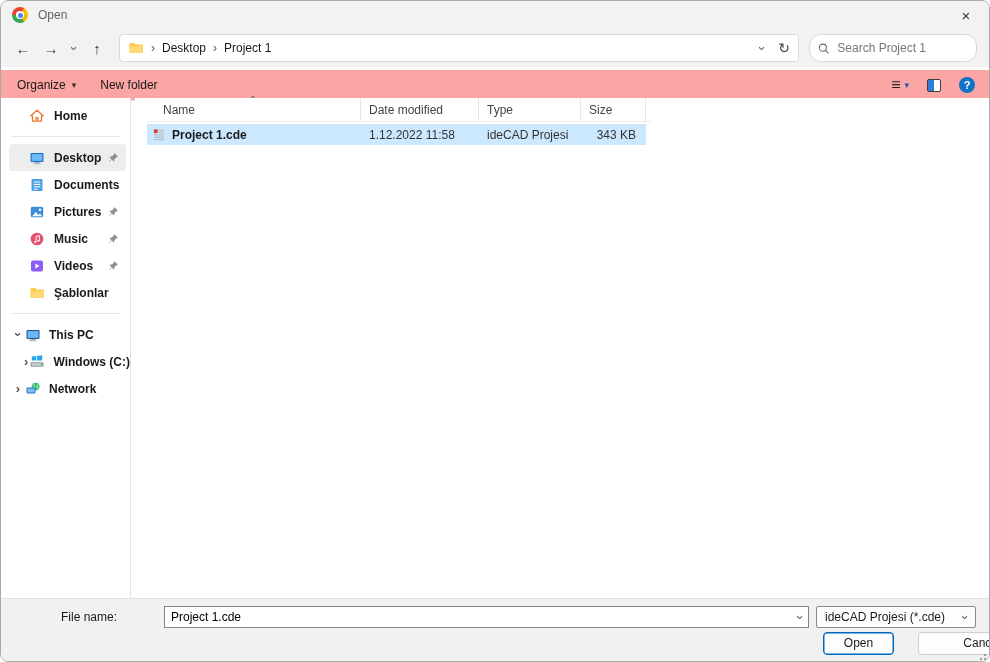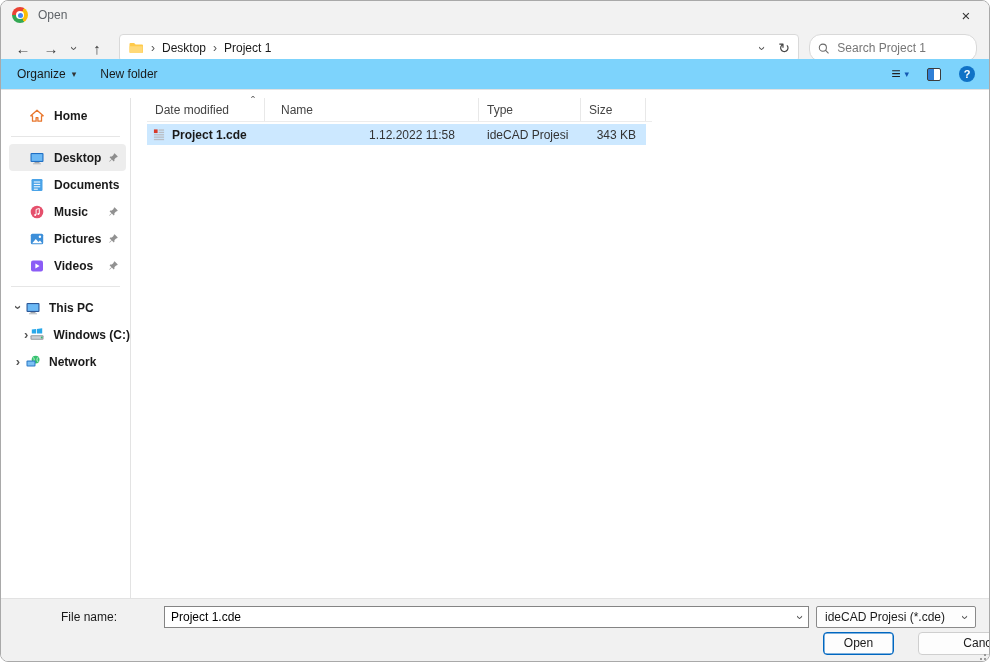--- a/index.html
+++ b/index.html
@@ -24,21 +24,21 @@
   .chev { display:inline-block; color:#555; font-size:13px; line-height:1; }
   .chev.down { transform:rotate(90deg); }
   .addressbar { flex:1; height:28px; margin-left:8px; background:#fff; border:1px solid #d9d9d9; border-radius:4px; display:flex; align-items:center; padding:0 8px; }
   .addr-sep { color:#555; margin:0 7px; font-size:12px; }
   .addr-seg { color:#1a1a1a; }
   .addr-right { margin-left:auto; display:flex; align-items:center; gap:14px; color:#444; }
   .searchbox { width:168px; height:28px; margin-left:10px; background:#fff; border:1px solid #d9d9d9; border-radius:12px; display:flex; align-items:center; padding:0 8px; }
   .searchbox input { border:none; outline:none; background:transparent; width:100%; margin-left:8px; font-size:12px; font-family:inherit; color:#333; }
   .searchbox input::placeholder { color:#767676; }
   
-  .toolbar { position:absolute; left:0; top:58px; width:100%; height:31px; background:#7dd3fc; border-bottom:1px solid #e2e2e2; display:flex; align-items:center; padding:0 14px 0 16px; }
+  .toolbar { position:absolute; left:0; top:69px; width:100%; height:31px; background:#fca5a5; border-bottom:1px solid #e2e2e2; display:flex; align-items:center; padding:0 14px 0 16px; }
   .tool-item { display:flex; align-items:center; gap:6px; color:#1a1a1a; }
   .caret { font-size:9px; color:#333; }
   .toolbar-right { margin-left:auto; display:flex; align-items:center; gap:18px; }
   .viewgroup { display:flex; align-items:center; gap:4px; }
   .listglyph { font-size:16px; color:#222; font-weight:bold; }
   .caret-blue { font-size:9px; color:#1559b3; }
   .preview-icon { width:14px; height:13px; border:1.5px solid #3c3c3c; border-radius:2px; background:linear-gradient(90deg,#2f7fd6 0 46%, #fff 46%); }
   .help-icon { width:16px; height:16px; border-radius:50%; background:#1072c6; color:#fff; font-size:11px; font-weight:bold; display:flex; align-items:center; justify-content:center; }
   
   .sidebar { position:absolute; left:0; top:97px; width:130px; height:500px; background:#fff; border-right:1px solid #e3e3e3; padding-top:4px; overflow:hidden;font-weight:bold; }
@@ -180,50 +180,57 @@
           <rect x="2.5" y="2" width="11" height="12" rx="1.2" fill="#4aa3e8"></rect>
           <path d="M4.8 5h6.4M4.8 7.4h6.4M4.8 9.8h6.4M4.8 12.2h4" stroke="#fff" stroke-width="1"></path>
         </svg>
       <span class="label">Documents</span>
       <svg class="pin" width="11" height="11" viewBox="0 0 16 16">
           <path d="M9.5 1.8l4.7 4.7-1.4 1.4-.7-.3-2.8 2.8.1 2.2-1.1 1.1L5.6 11 2.4 14.2l-.6-.6L5 10.4 2.3 7.7l1.1-1.1 2.2.1 2.8-2.8-.3-.7z" fill="#6d6d6d"></path>
         </svg>
     </div>
     <div class="side-item">
       <svg class="icon16" viewBox="0 0 16 16">
+          <rect x="1.8" y="2.8" width="12.4" height="10.4" rx="1.5" fill="#3d8fd9"></rect>
+          <circle cx="10.9" cy="5.7" r="1.2" fill="#fff"></circle>
+          <path d="M3.2 12.2l3.6-4.2 2.6 3 1.6-1.6 2.2 2.8z" fill="#fff"></path>
+        </svg>
+      <span class="label">Pictures</span>
+      <svg class="pin" width="11" height="11" viewBox="0 0 16 16">
+          <path d="M9.5 1.8l4.7 4.7-1.4 1.4-.7-.3-2.8 2.8.1 2.2-1.1 1.1L5.6 11 2.4 14.2l-.6-.6L5 10.4 2.3 7.7l1.1-1.1 2.2.1 2.8-2.8-.3-.7z" fill="#6d6d6d"></path>
+        </svg>
+    </div>
+    <div class="side-item">
+      <svg class="icon16" viewBox="0 0 16 16">
           <circle cx="8" cy="8" r="6.3" fill="#e5506c"></circle>
           <path d="M7.1 10.8V5.4l3.2-.9v5.4" stroke="#fff" stroke-width="1" fill="none"></path>
           <circle cx="6.2" cy="10.9" r="1" fill="#fff"></circle>
           <circle cx="9.4" cy="10" r="1" fill="#fff"></circle>
         </svg>
       <span class="label">Music</span>
       <svg class="pin" width="11" height="11" viewBox="0 0 16 16">
           <path d="M9.5 1.8l4.7 4.7-1.4 1.4-.7-.3-2.8 2.8.1 2.2-1.1 1.1L5.6 11 2.4 14.2l-.6-.6L5 10.4 2.3 7.7l1.1-1.1 2.2.1 2.8-2.8-.3-.7z" fill="#6d6d6d"></path>
         </svg>
     </div>
     <div class="side-item">
       <svg class="icon16" viewBox="0 0 16 16">
-          <rect x="1.8" y="2.8" width="12.4" height="10.4" rx="1.5" fill="#3d8fd9"></rect>
-          <circle cx="10.9" cy="5.7" r="1.2" fill="#fff"></circle>
-          <path d="M3.2 12.2l3.6-4.2 2.6 3 1.6-1.6 2.2 2.8z" fill="#fff"></path>
-        </svg>
-      <span class="label">Pictures</span>
-      <svg class="pin" width="11" height="11" viewBox="0 0 16 16">
-          <path d="M9.5 1.8l4.7 4.7-1.4 1.4-.7-.3-2.8 2.8.1 2.2-1.1 1.1L5.6 11 2.4 14.2l-.6-.6L5 10.4 2.3 7.7l1.1-1.1 2.2.1 2.8-2.8-.3-.7z" fill="#6d6d6d"></path>
-        </svg>
-    </div>
-    <div class="side-item">
-      <svg class="icon16" viewBox="0 0 16 16">
           <rect x="2" y="2.4" width="12" height="11.2" rx="2" fill="#8b5cf6"></rect>
           <path d="M6.4 5.4l4.2 2.6-4.2 2.6z" fill="#fff"></path>
         </svg>
       <span class="label">Videos</span>
       <svg class="pin" width="11" height="11" viewBox="0 0 16 16">
           <path d="M9.5 1.8l4.7 4.7-1.4 1.4-.7-.3-2.8 2.8.1 2.2-1.1 1.1L5.6 11 2.4 14.2l-.6-.6L5 10.4 2.3 7.7l1.1-1.1 2.2.1 2.8-2.8-.3-.7z" fill="#6d6d6d"></path>
         </svg>
+    </div>
+    <div class="side-item">
+      <svg class="icon16" viewBox="0 0 16 16">
+          <path d="M1.5 4a1 1 0 011-1h3.6l1.5 1.6h6.4a1 1 0 011 1V12a1 1 0 01-1 1h-11.5a1 1 0 01-1-1z" fill="#ffca4a"></path>
+          <path d="M1.5 6.2h13V12a1 1 0 01-1 1h-11a1 1 0 01-1-1z" fill="#ffd978"></path>
+        </svg>
+      <span class="label">Şablonlar</span>
     </div>
     <div class="side-divider"></div>
     <div class="tree-item">
       <span class="twisty"><span class="chev down">›</span></span>
       <svg class="icon16" viewBox="0 0 16 16">
           <rect x="1.5" y="3" width="13" height="9" rx="1" fill="#2b5797"></rect>
           <rect x="2.6" y="4.1" width="10.8" height="6.8" fill="#6cb9f5"></rect>
           <rect x="5.5" y="12.2" width="5" height="1.1" fill="#8a9097"></rect>
           <rect x="4" y="13.3" width="8" height="1" fill="#b4b9bf"></rect>
         </svg>
@@ -247,25 +254,25 @@
           <rect x="1.5" y="6.6" width="9" height="6" rx="1" fill="#2b78c5"></rect>
           <rect x="2.5" y="7.6" width="7" height="3.9" fill="#7cc0f5"></rect>
         </svg>
       <span class="label">Network</span>
     </div>
   </div>
 
   <div class="filearea">
     <div class="list-header">
       <span class="sort-caret">ˆ</span>
+      <div class="hcell c-name">
+          <span>Name</span>
+        </div>
       <div class="hcell c-date">
           <span>Date modified</span>
-        </div>
-      <div class="hcell c-name">
-          <span>Name</span>
         </div>
       <div class="hcell c-type">
           <span>Type</span>
         </div>
       <div class="hcell c-size">
           <span>Size</span>
         </div>
     </div>
     <div class="file-row">
       <div class="rcell c-name">

